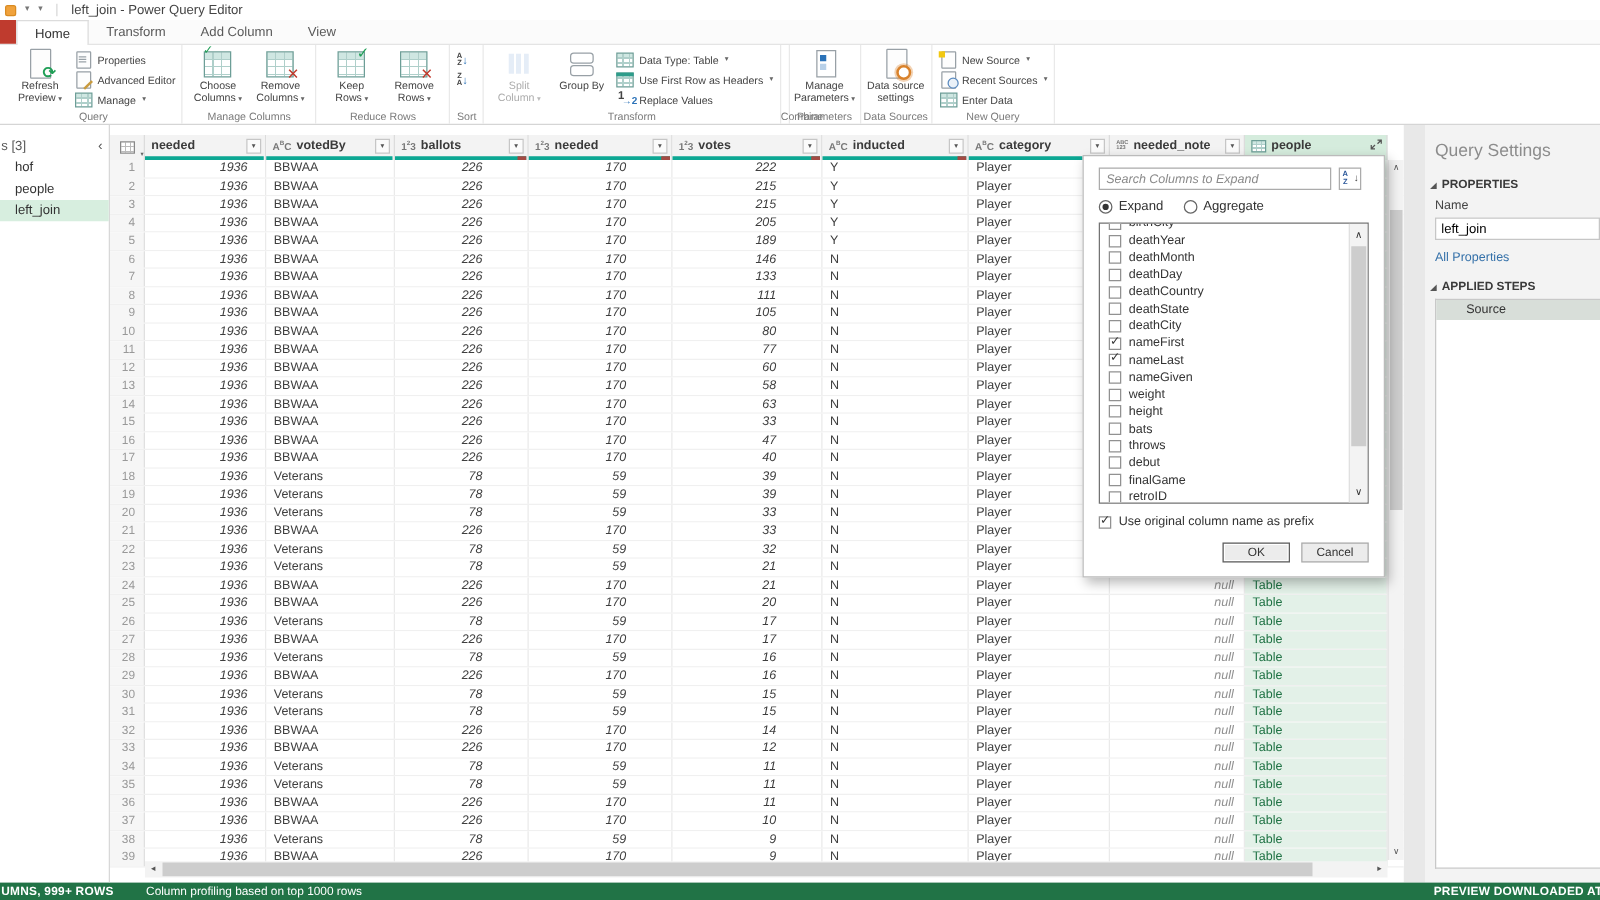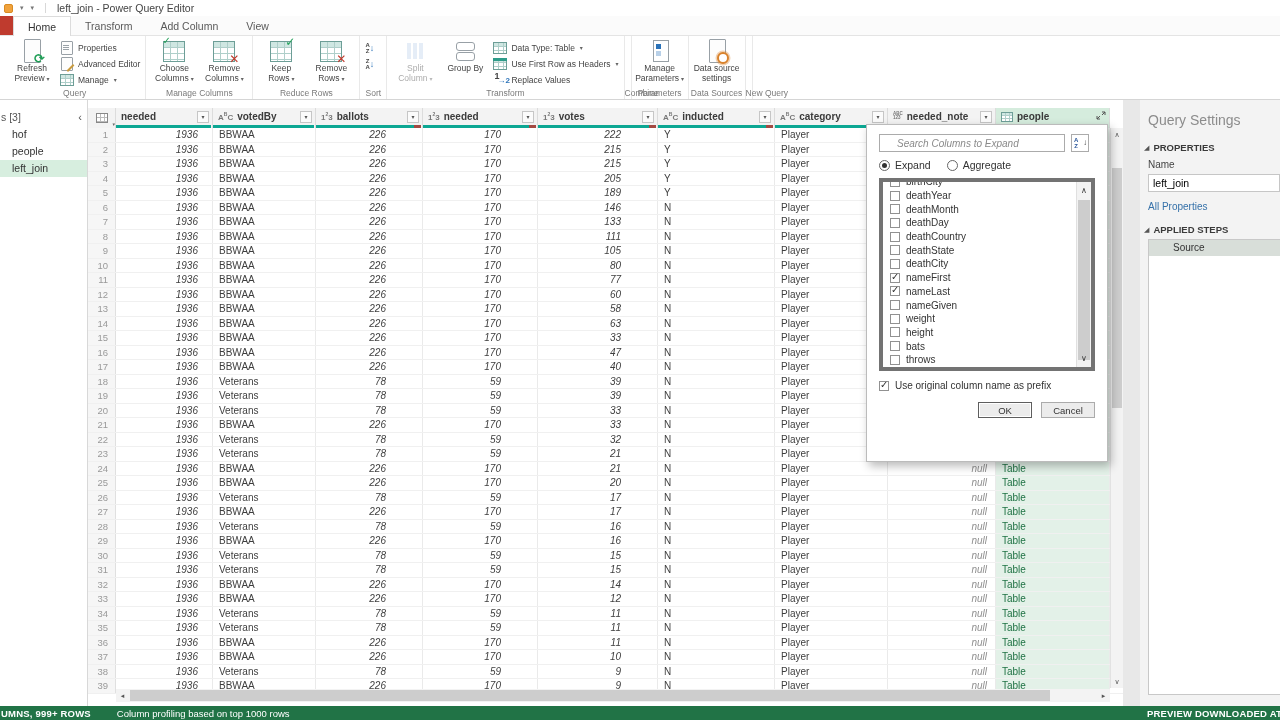--- a/index.html
+++ b/index.html
@@ -139,30 +139,30 @@
   
   .statusbar{height:14px;background:#217346;color:#fff;display:flex;align-items:center;font-size:9.5px;}
   .sb-left{margin-left:1px;font-weight:bold;letter-spacing:.2px;}
   .sb-prof{margin-left:26px;}
   .sb-right{margin-left:auto;margin-right:-2px;font-weight:bold;letter-spacing:.2px;}
 
   
   .popup{position:absolute;left:866px;top:124px;width:242px;height:338px;background:#fff;border:1px solid #BBB;
          box-shadow:3px 4px 9px rgba(0,0,0,.28);z-index:40;padding:9px 12px 0;}
   .pp-row{display:flex;align-items:center;}
-  .pp-search{width:186px;height:18px;border:1px solid #ABABAB;font-size:10px;padding:0 17px;color:#333;}
+  .pp-search{width:186px;height:18px;border:1px solid #ABABAB;font-size:10px;padding:0 5px;color:#333;}
   .pp-search::placeholder{font-style:italic;color:#8A8A8A;}
   .sortbtn{width:18px;height:18px;margin-left:6px;border:1px solid #ABABAB;background:#fff;position:relative;padding:0;}
   .az{position:absolute;left:2px;top:2px;font-size:6px;line-height:6px;color:#2B579A;font-weight:bold;display:flex;flex-direction:column;}
   .azarrow{position:absolute;right:1px;top:3px;font-size:8px;color:#444;}
   .pp-modes{display:flex;gap:16px;margin-top:7px;font-size:10.5px;color:#333;align-items:center;}
   .mode{display:flex;align-items:center;}
   .rad{width:11px;height:11px;border:1px solid #666;border-radius:50%;position:relative;display:inline-block;margin-right:5px;background:#fff;flex:0 0 auto;}
   .rad.sel:after{content:"";position:absolute;left:2px;top:2px;right:2px;bottom:2px;background:#333;border-radius:50%;}
-  .pp-list{position:relative;margin-top:7px;border:4px solid #737373;height:193px;overflow:hidden;}
+  .pp-list{position:relative;margin-top:7px;border:1px solid #737373;height:225px;overflow:hidden;}
   .pp-items{margin-top:-7px;}
   .pp-item{height:13.7px;display:flex;align-items:center;padding-left:7px;font-size:10px;color:#333;gap:6px;}
   .cb{width:10px;height:10px;border:1px solid #919191;background:#fff;position:relative;flex:0 0 auto;}
   .cb.checked:after{content:"✓";position:absolute;left:0;top:-3px;font-size:10px;color:#333;}
   .pp-scroll{position:absolute;right:0;top:0;bottom:0;width:15px;background:#F3F3F3;border-left:1px solid #E0E0E0;}
   .pp-sarr{position:absolute;left:0;right:0;text-align:center;font-size:8px;color:#333;height:13px;line-height:13px;}
   .pp-sarr.up{top:2px;} .pp-sarr.dn{bottom:2px;}
   .pp-thumb{position:absolute;left:1px;right:1px;top:18px;height:160px;background:#CDCDCD;}
   .pp-prefix{display:flex;gap:6px;align-items:center;margin-top:9px;font-size:10px;color:#333;}
   .pp-btns{display:flex;justify-content:flex-end;gap:9px;margin-top:11px;}
@@ -310,20 +310,38 @@
     <div class="rgroup">
       <div class="rrow">
         <button class="rbig">
           <span class="ic ic24 icdoc icon-data-source-settings"></span>
           <span class="lbl">Data source settings</span>
         </button>
       </div>
       <div class="rlabel">Data Sources</div>
     </div>
     <div class="rgroup">
+      <div class="rrow">
+        <div class="rstack">
+          <button class="rsmall">
+            <span class="ic ic14 icdoc icon-new-source"></span>
+            <span>New Source</span>
+            <span class="caret">▾</span>
+          </button>
+          <button class="rsmall">
+            <span class="ic ic14 icdoc icon-recent-sources"></span>
+            <span>Recent Sources</span>
+            <span class="caret">▾</span>
+          </button>
+          <button class="rsmall">
+            <span class="ic ic14 ictbl icon-enter-data"></span>
+            <span>Enter Data</span>
+          </button>
+        </div>
+      </div>
       <div class="rlabel">New Query</div>
     </div>
   </div>
 
 <div class="main">
   <div class="qpane">
     <div class="qp-head">
       <span>s [3]</span>
       <span class="qp-collapse">‹</span>
     </div>

